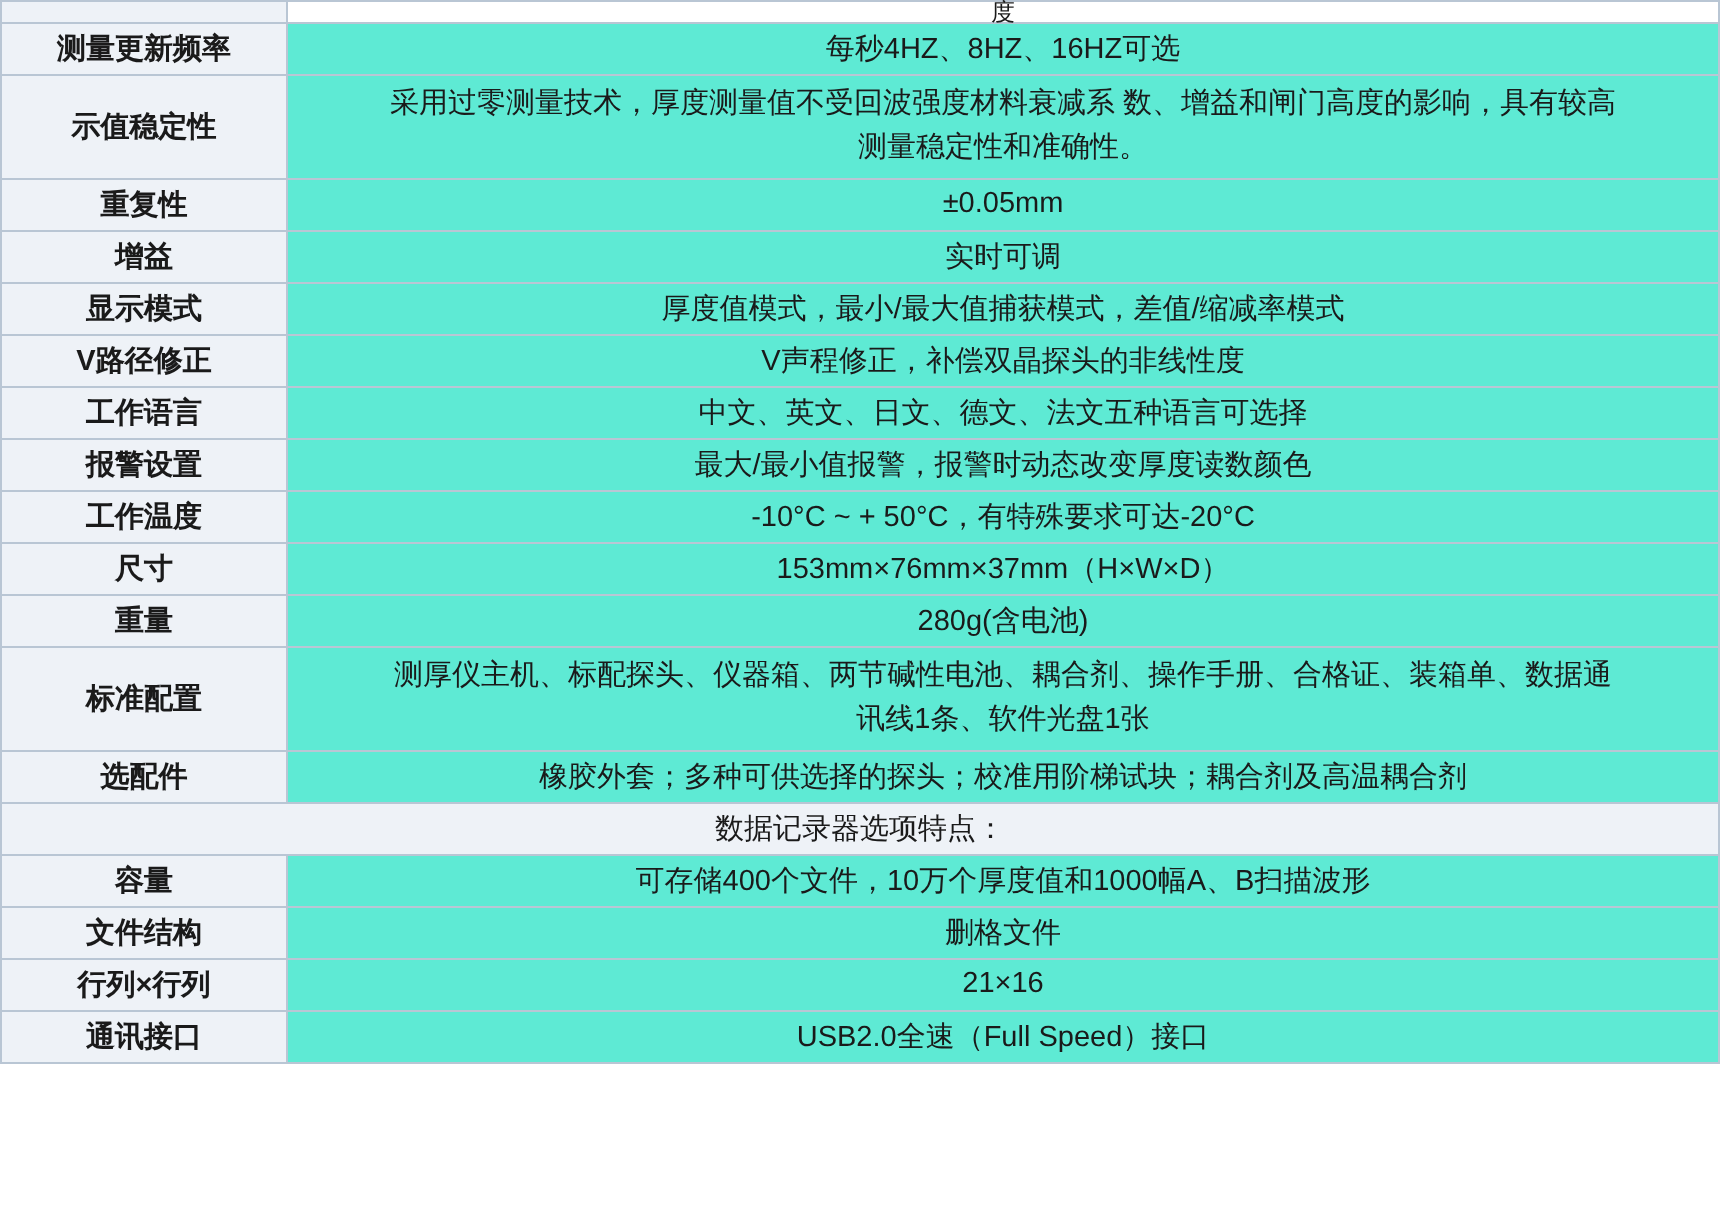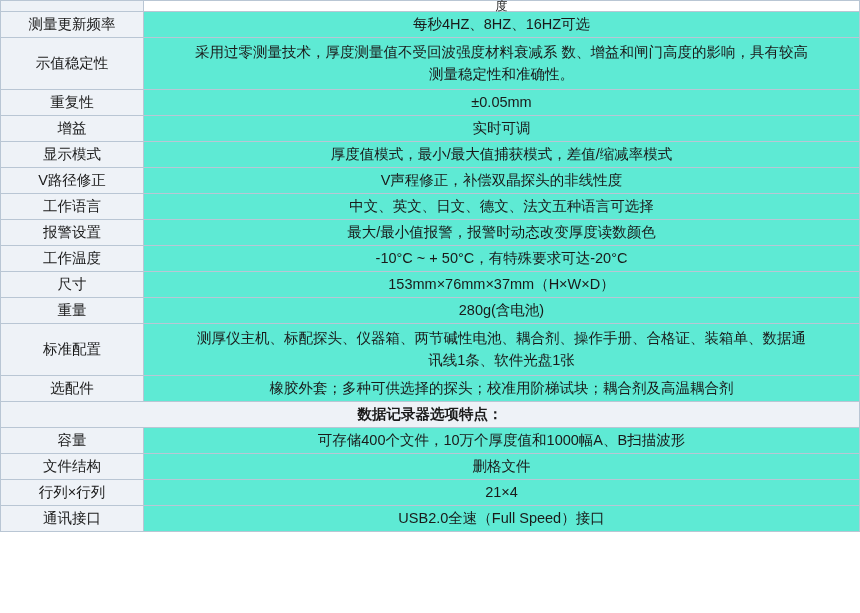--- a/index.html
+++ b/index.html
@@ -22,35 +22,35 @@
   }
   #spec-table td {
     border: 1px solid #b9c6d4;
     padding: 3px 6px;
     vertical-align: middle;
   }
   td.label {
     width: 143px;
     text-align: center;
     background: #eef2f7;
-    font-weight: normal;
+    font-weight: bold;
     white-space: nowrap;
   }
   td.value {
     text-align: center;
     background: #5eead4;
   }
   td.value.multi {
     text-align: center;
     line-height: 1.55;
   }
   tr.section td {
     text-align: center;
     background: #eef2f7;
-    font-weight: bold;
+    font-weight: normal;
     padding: 4px 6px;
   }
   .clip-top {
     height: 4px;
     overflow: hidden;
   }
   .clip-top td {
     padding: 0;
     height: 4px;
     line-height: 4px;
@@ -134,20 +134,20 @@
       <tr>
         <td class="label">容量</td>
         <td class="value">可存储400个文件，10万个厚度值和1000幅A、B扫描波形</td>
       </tr>
       <tr>
         <td class="label">文件结构</td>
         <td class="value">删格文件</td>
       </tr>
       <tr>
         <td class="label">行列×行列</td>
-        <td class="value">21×4</td>
+        <td class="value">21×16</td>
       </tr>
       <tr>
         <td class="label">通讯接口</td>
         <td class="value">USB2.0全速（Full Speed）接口</td>
       </tr>
     </tbody>
 </table>
 
 </body></html>

